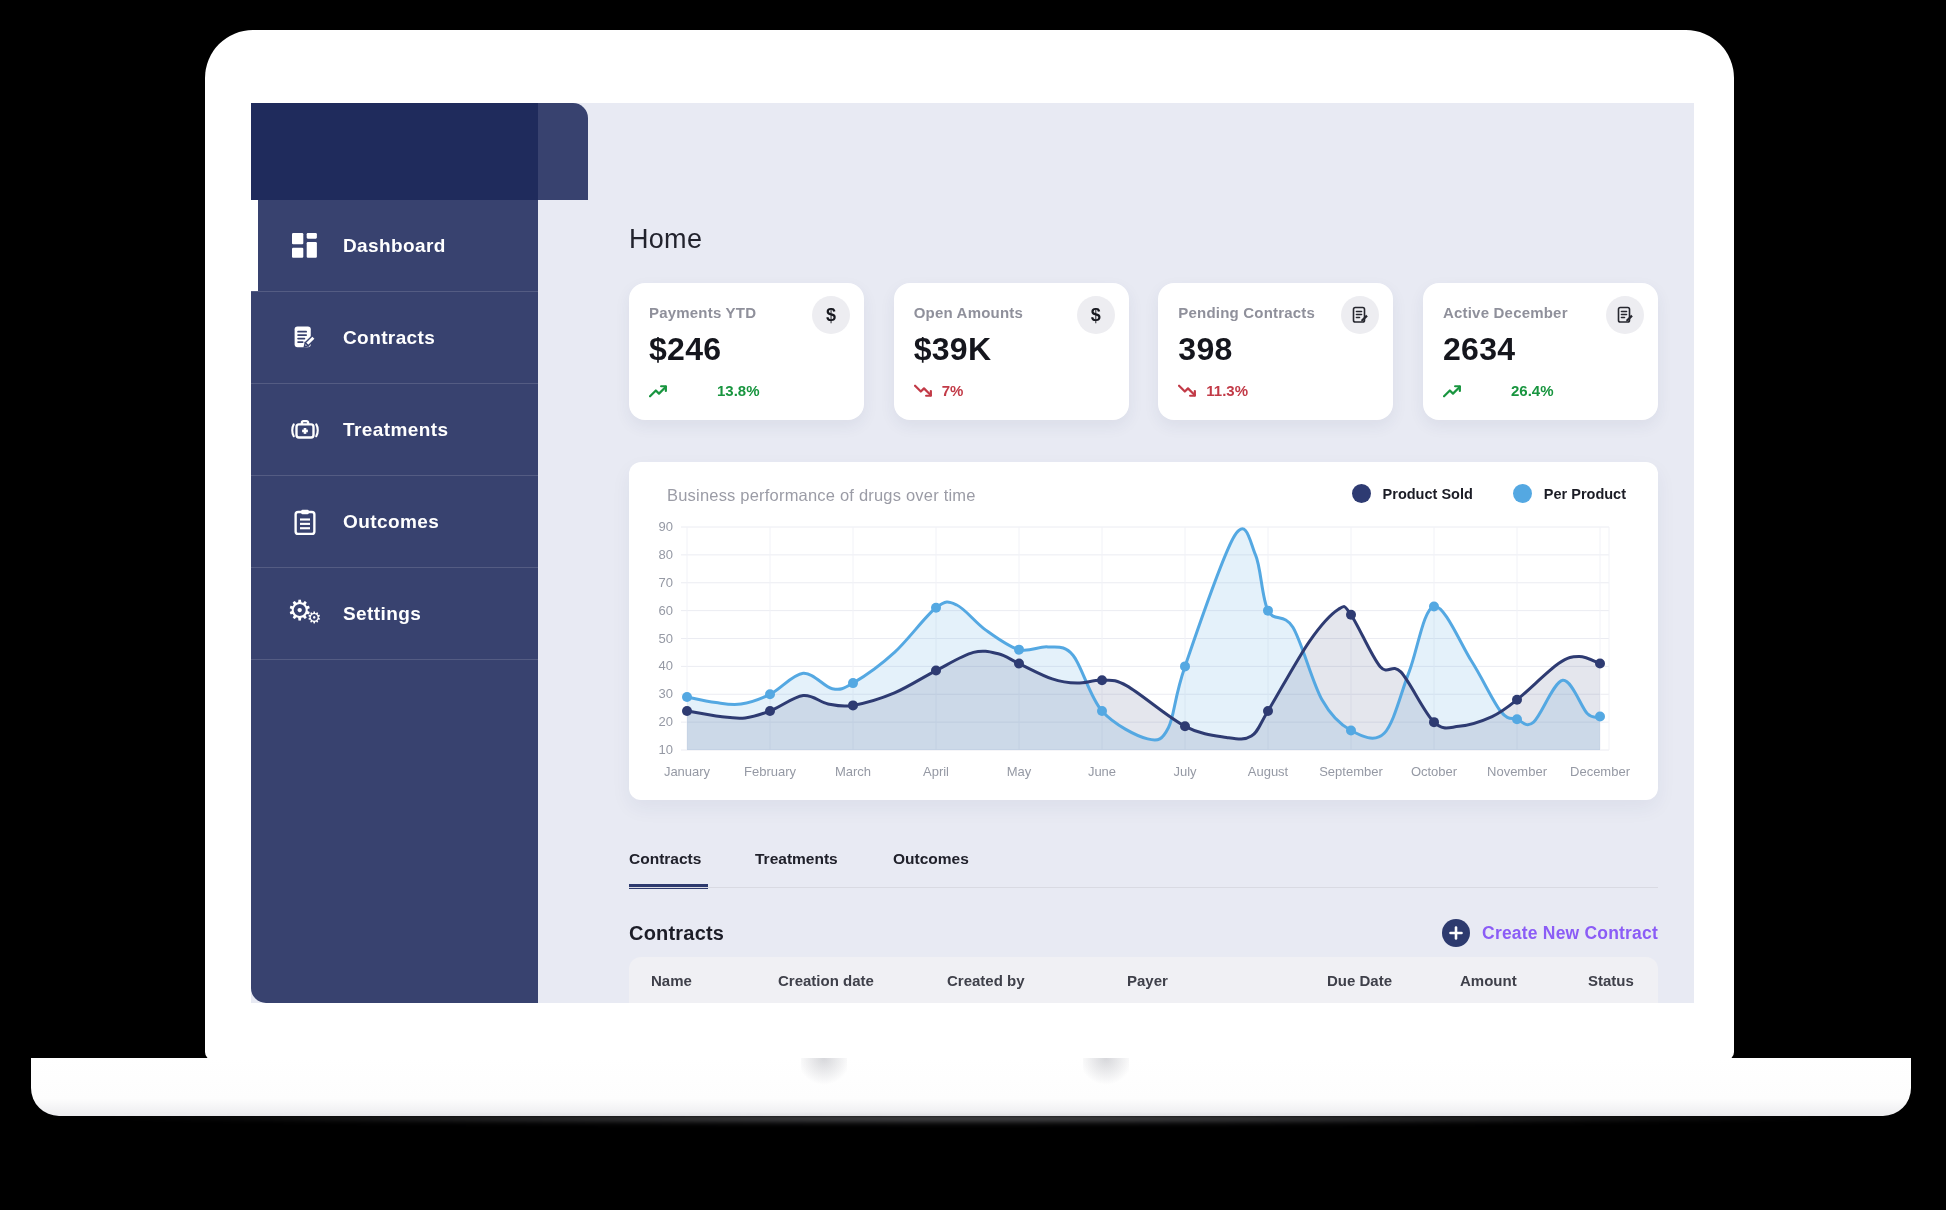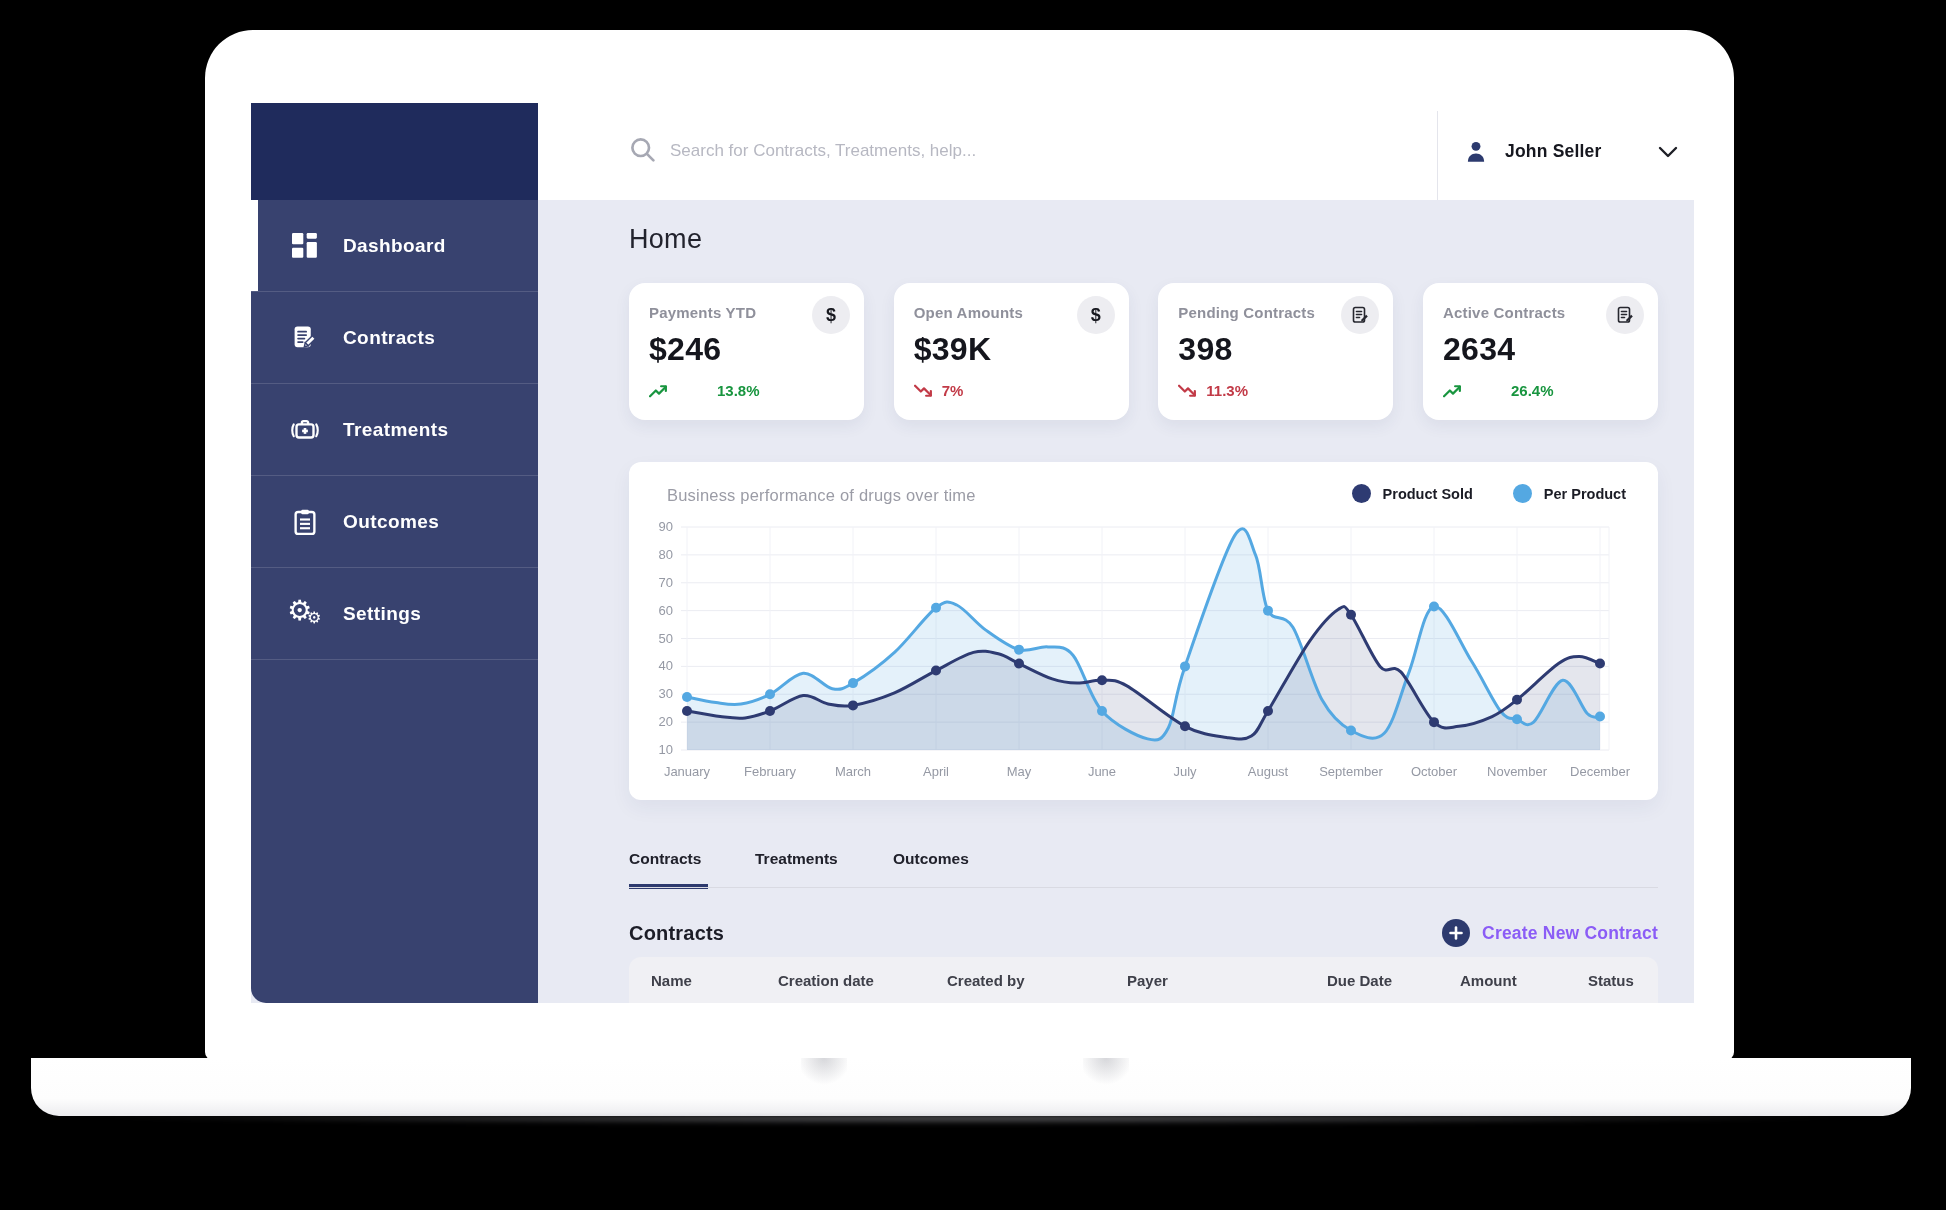--- a/index.html
+++ b/index.html
@@ -213,44 +213,20 @@
               <span class="gear-big">⚙</span>
               <span class="gear-small">⚙</span>
             </span>
           </span>
           <span class="nav-label">Settings</span>
         </div>
 
       </div>
     </div>
 
-    <div class="header">
-      <span class="search-icon">
-        <svg width="30" height="30" viewBox="0 0 26 26" fill="none" stroke="#a6a8b3" stroke-width="2.3" stroke-linecap="round">
-          <circle cx="11" cy="11" r="7.2"></circle>
-          <line x1="16.4" y1="16.4" x2="22" y2="22"></line>
-        </svg>
-      </span>
-      <input class="search-input" type="text" placeholder="Search for Contracts, Treatments, help..." style="">
-      <span class="header-divider"></span>
-      <div class="user-menu">
-        <span class="user-avatar">
-          <svg width="26" height="26" viewBox="0 0 24 24" fill="#2c3a6e">
-            <circle cx="12" cy="6.8" r="4.1"></circle>
-            <path d="M4.5,21 C4.5,16.2 7.8,13.4 12,13.4 C16.2,13.4 19.5,16.2 19.5,21 Z"></path>
-          </svg>
-        </span>
-        <span class="user-name">John Seller</span>
-        <span class="user-chevron">
-          <svg width="20" height="12" viewBox="0 0 20 12" fill="none" stroke="#1e1f26" stroke-width="2.4" stroke-linecap="round" stroke-linejoin="round">
-            <polyline points="2,2 10,10 18,2"></polyline>
-          </svg>
-        </span>
-      </div>
-    </div>
 
     <div class="main">
       <div class="content">
 
         <div class="page-title">Home</div>
 
         <div class="cards">
 
           <div class="stat-card">
             <span class="stat-label">Payments YTD</span>
@@ -297,21 +273,21 @@
             <span class="stat-trend down">
               <svg width="20" height="16" viewBox="0 0 19 15" fill="none" stroke="#c23a47" stroke-width="2.1" stroke-linecap="round" stroke-linejoin="round">
                 <polyline points="1,2.5 6.5,8 9.5,5 16,11.5"></polyline>
                 <polyline points="11.5,12 16,12 16,7.5"></polyline>
               </svg>
               <span class="pct">11.3%</span>
             </span>
           </div>
 
           <div class="stat-card">
-            <span class="stat-label">Active Contracts</span>
+            <span class="stat-label">Active December</span>
             <span class="stat-icon-circle">
               <svg width="20" height="20" viewBox="0 0 20 20" fill="none" stroke="#26272f" stroke-width="1.6" stroke-linecap="round">
                 <rect x="3.5" y="2.5" width="11" height="14.5" rx="1.8"></rect>
                 <line x1="6.5" y1="6.5" x2="11.5" y2="6.5"></line>
                 <line x1="6.5" y1="9.5" x2="11.5" y2="9.5"></line>
                 <line x1="6.5" y1="12.5" x2="9.5" y2="12.5"></line>
                 <path d="M11.5,14.5 L16.2,9.8 L17.8,11.4 L13.1,16.1 L11,16.6 Z" fill="#26272f" stroke="none"></path>
               </svg>
             </span>
             <span class="stat-value">2634</span>

